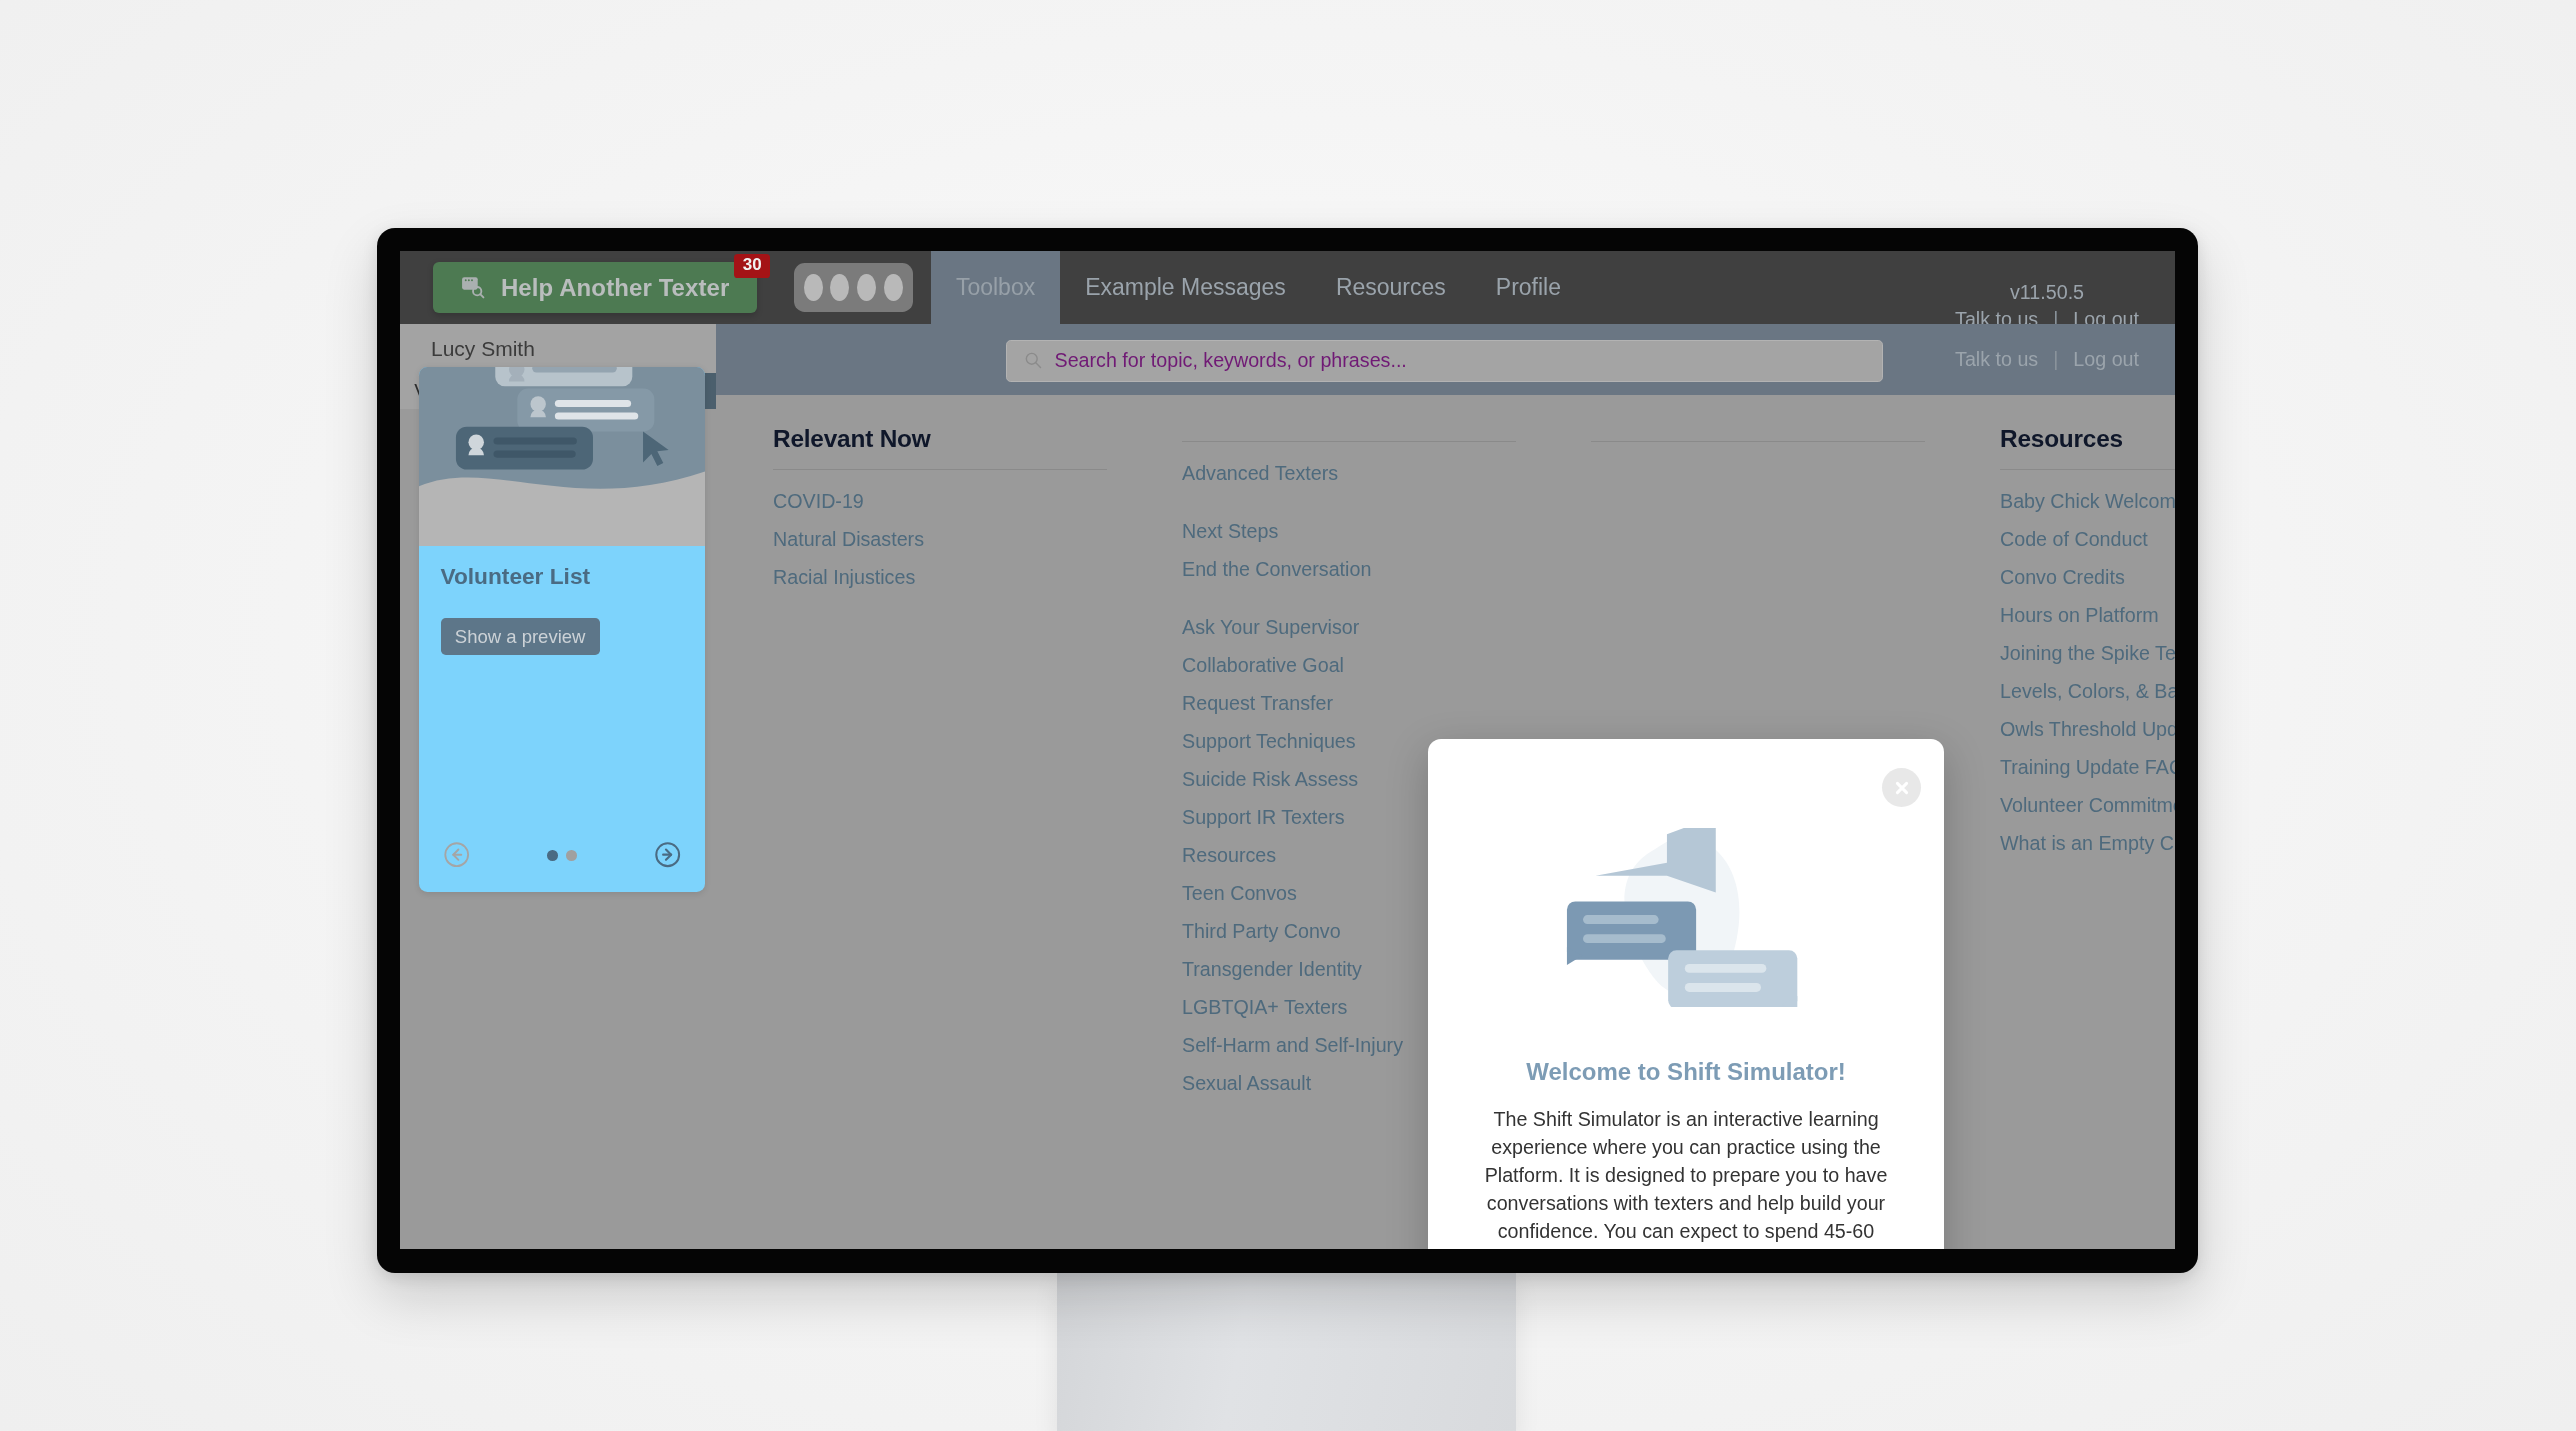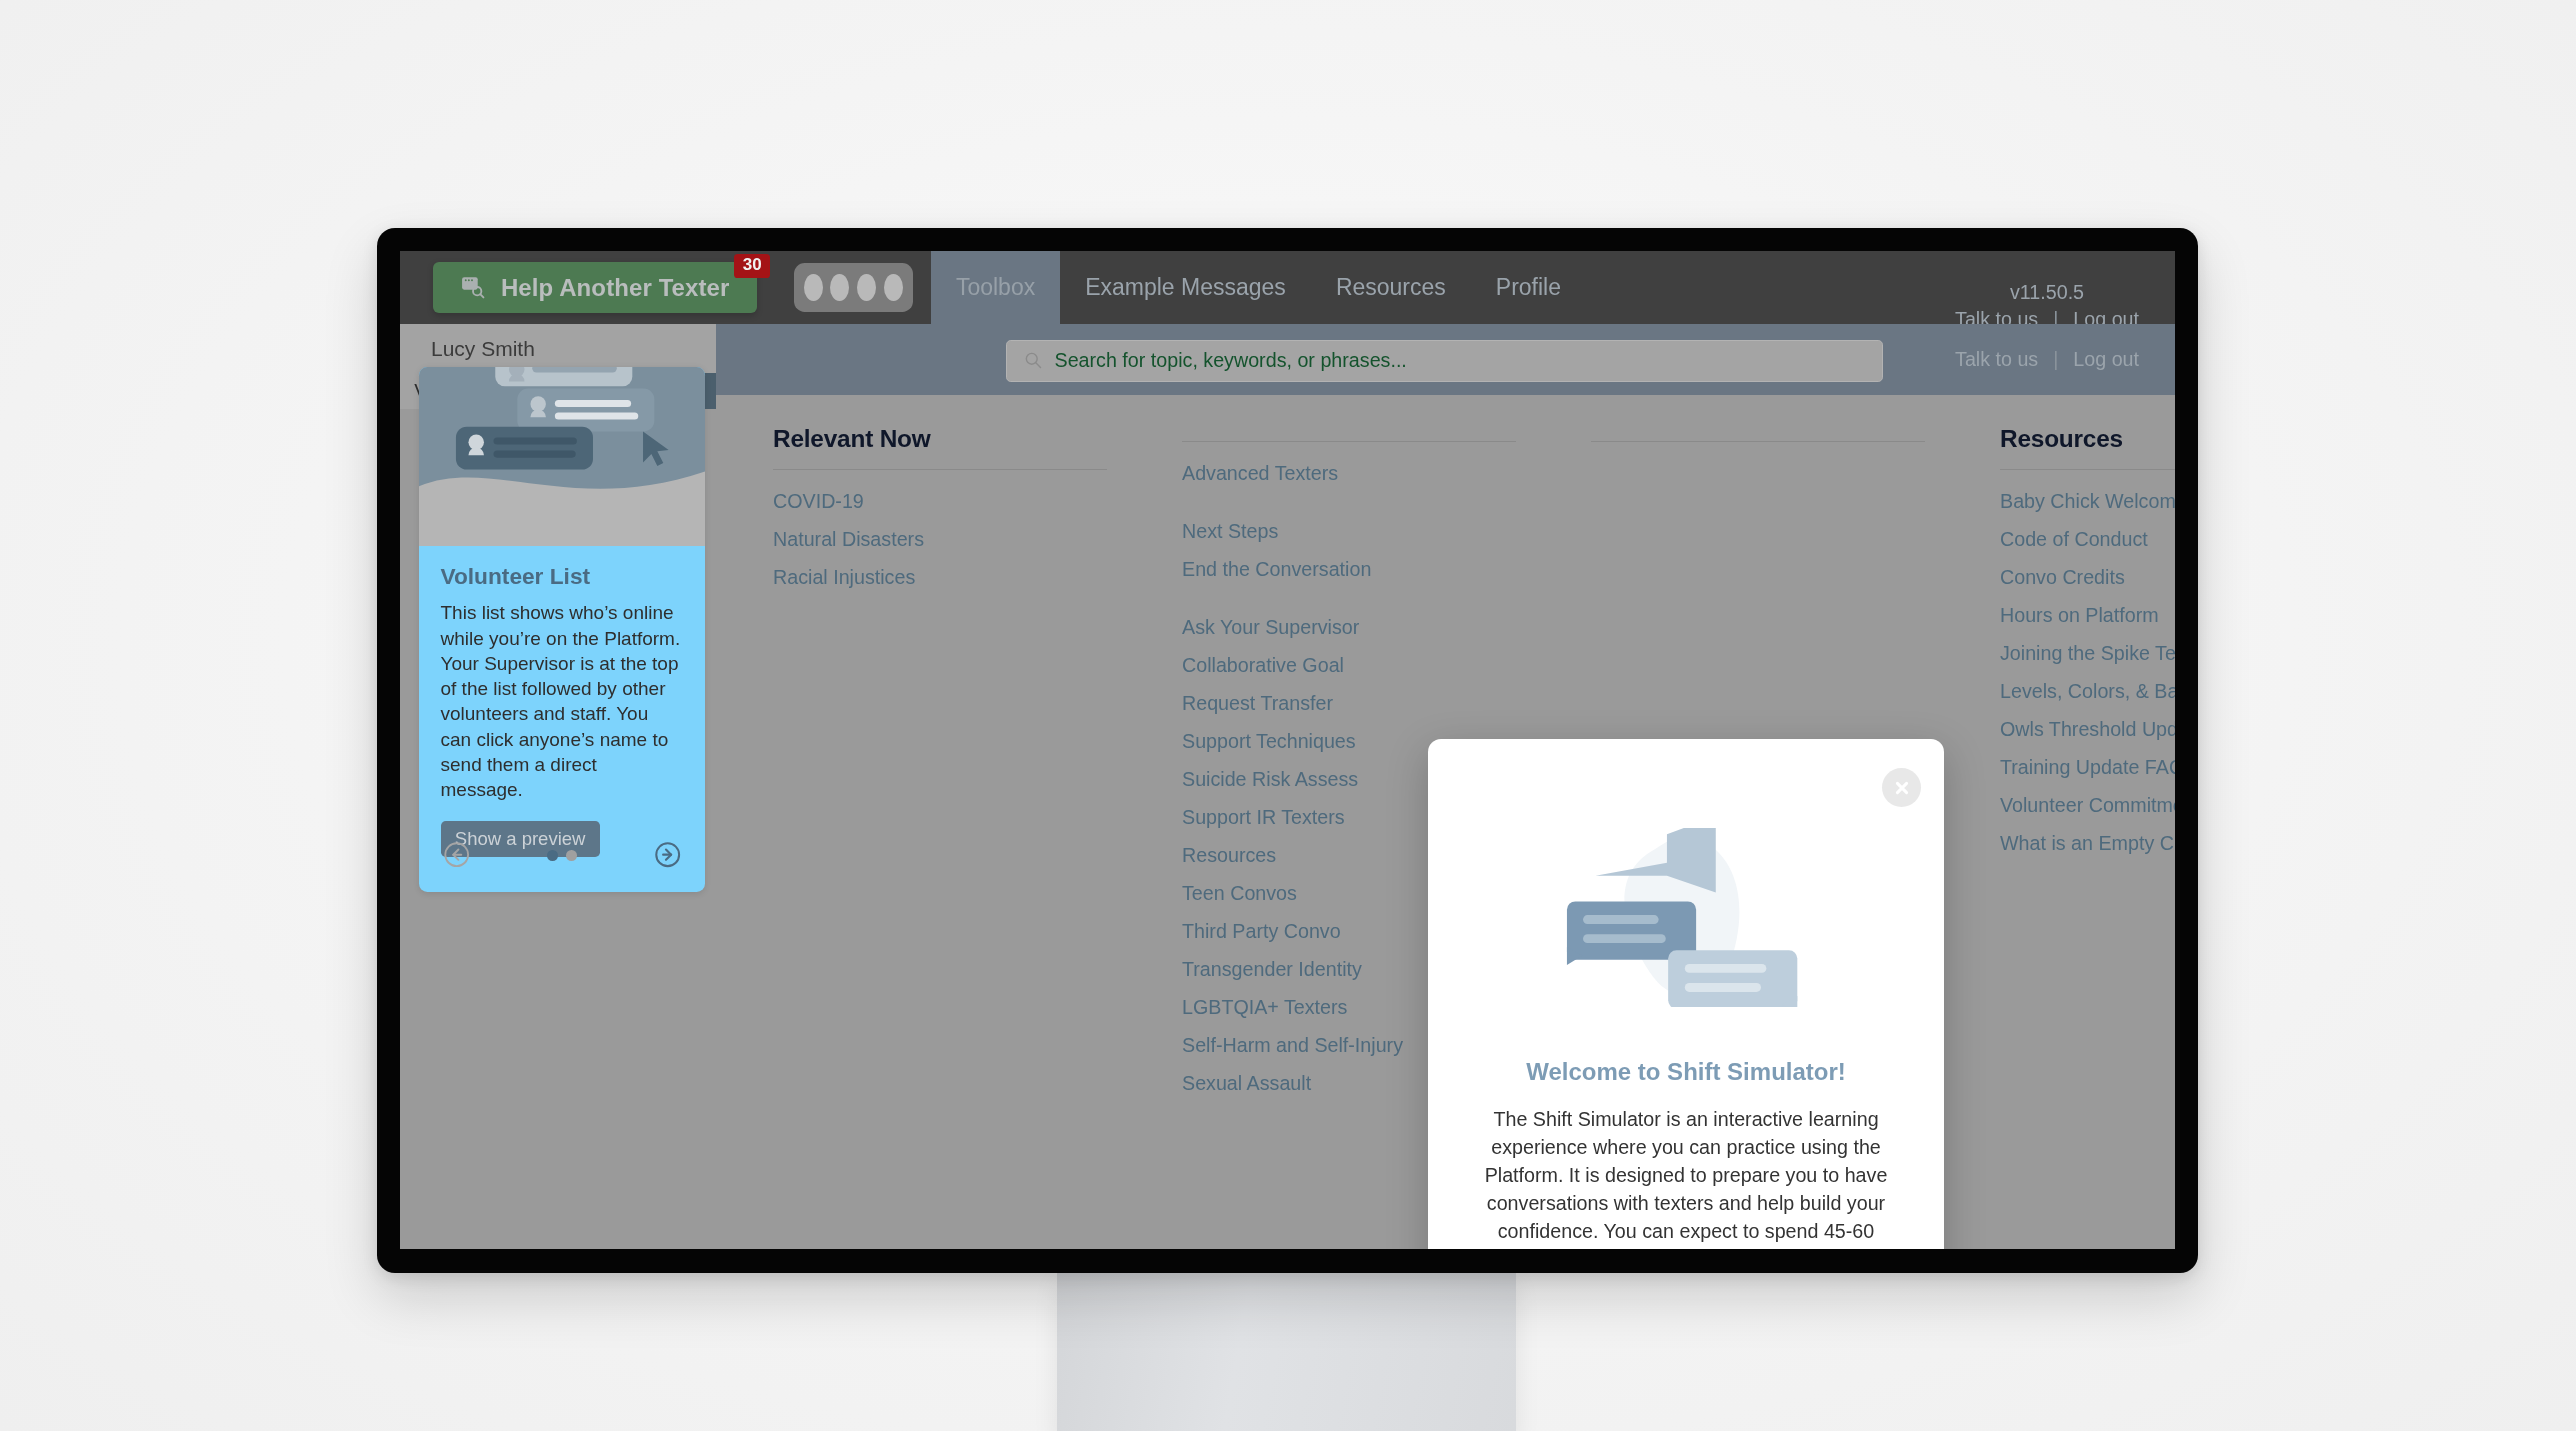--- a/index.html
+++ b/index.html
@@ -107,21 +107,21 @@
   .search-field {
     position: absolute; left: 290px; top: 15.5px;
     width: 877px; height: 42px;
     background: #a4a4a4;
     border: 0.6px solid #b3b3b3;
     border-radius: 4.8px;
     display: flex; align-items: center; gap: 12px;
     padding: 0 15.5px;
     cursor: text;
   }
-  .search-field .ph { color: #14532d; font-size: 19.7px; }
+  .search-field .ph { color: #701a75; font-size: 19.7px; }
   .searchbar-right {
     position: absolute; right: 36px; top: 24px;
     color: #9ba4ac; font-size: 19.7px;
   }
   .searchbar-right .sep { margin: 0 9.5px; color: #8b949c; }
   .searchbar-right span { cursor: pointer; }
 
   
   .sidebar {
     position: absolute; left: 0; top: 73px;
@@ -364,21 +364,20 @@
                   <circle cx="96" cy="126" r="13" fill="#cfd6db"></circle>
                   <path d="M83 148a13 13 0 0126 0z" fill="#cfd6db"></path>
                   <rect x="125" y="118" width="140" height="12" rx="6" fill="#3f5768"></rect>
                   <rect x="125" y="140" width="138" height="12" rx="6" fill="#3f5768"></rect>
                 </g>
                 <path d="M376 108 l0 52 14 -14 10 20 10 -5 -10 -20 19 -2z" fill="#4d6677"></path>
               </svg>
             </div>
             <div class="vol-body">
               <div class="vol-title">Volunteer List</div>
-              <div class="vol-text">This list shows who’s online while you’re on the Platform. Your Supervisor is at the top of the list followed by other volunteers and staff. You can click anyone’s name to send them a direct message.</div>
               <button class="vol-preview">Show a preview</button>
             </div>
             <div class="vol-foot">
               <span class="circ-btn">
                 <svg width="27.4" height="27.4" viewBox="0 0 24 24" fill="none">
                   <circle cx="12" cy="12" r="10" stroke="#a5a5a5" stroke-width="1.6"></circle>
                   <path d="M13.5 7.5L9 12l4.5 4.5" stroke="#a5a5a5" stroke-width="1.7" stroke-linecap="round" stroke-linejoin="round"></path>
                   <line x1="9" y1="12" x2="16" y2="12" stroke="#a5a5a5" stroke-width="1.7" stroke-linecap="round"></line>
                 </svg>
               </span>

